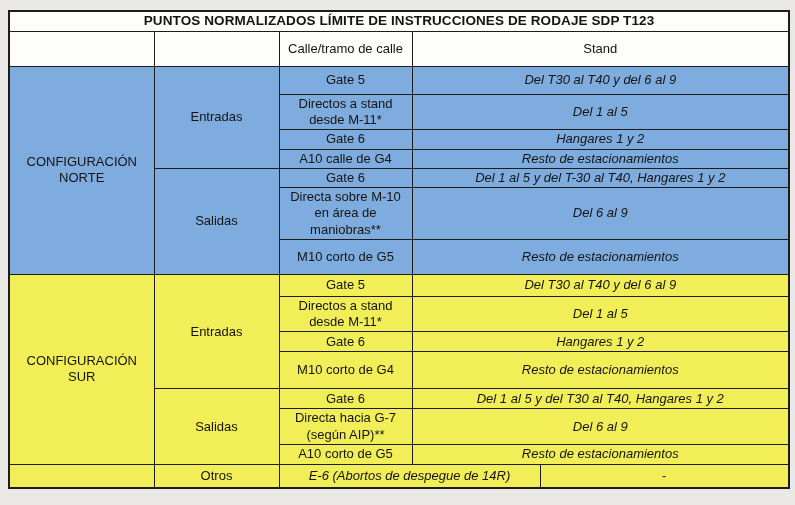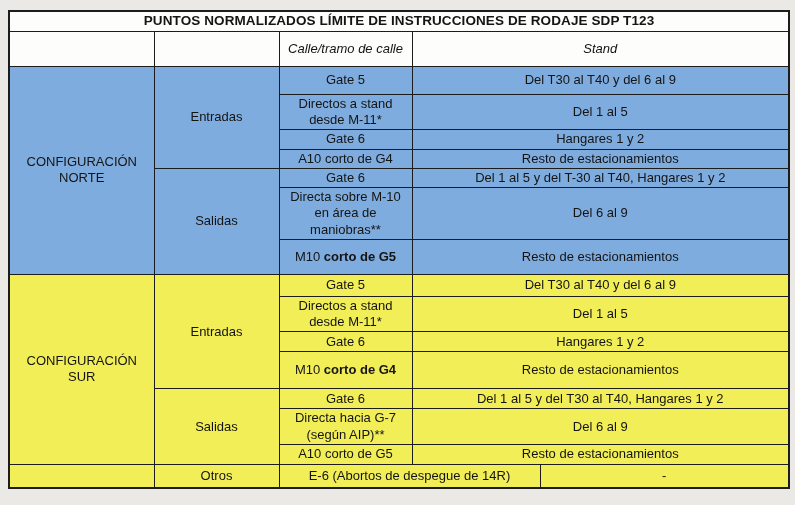--- a/index.html
+++ b/index.html
@@ -26,26 +26,26 @@
     line-height:1.25;
     padding:1px 4px;
     overflow:hidden;
   }
   tr.title-row td{
     font-weight:bold;
     font-size:13.5px;
     background:#fdfdfb;
     letter-spacing:.1px;
   }
-  tr.header-row td{background:#fdfdfb;font-style:italic;}
+  tr.header-row td{background:#fdfdfb;}
   tr.north td{background:#7facde;}
   tr.south td{background:#f2ee58;}
-  td.stand{margin-top:28px;}
+  td.stand{font-style:italic;margin-top:28px;}
   td.config{font-size:13px;}
-  b{font-weight:bold;}
+  b{font-weight:normal;}
 </style>
 </head>
 <body>
 
 <table class="rodaje">
   <colgroup>
     <col style="width:145px">
     <col style="width:125px">
     <col style="width:133px">
     <col style="width:128px">
@@ -72,21 +72,21 @@
   </tr>
   <tr class="north" style="height:35px">
     <td class="calle">Directos a stand desde M-11*</td>
     <td colspan="2" class="stand">Del 1 al 5</td>
   </tr>
   <tr class="north" style="height:18px">
     <td class="calle">Gate 6</td>
     <td colspan="2" class="stand">Hangares 1 y 2</td>
   </tr>
   <tr class="north" style="height:18px">
-    <td class="calle">A10 corto de G4</td>
+    <td class="calle">A10 calle de G4</td>
     <td colspan="2" class="stand">Resto de estacionamientos</td>
   </tr>
   <tr class="north" style="height:19px">
     <td rowspan="3">Salidas</td>
     <td class="calle">Gate 6</td>
     <td colspan="2" class="stand">Del 1 al 5 y del T-30 al T40, Hangares 1 y 2</td>
   </tr>
   <tr class="north" style="height:51px">
     <td class="calle">Directa sobre M-10 en área de maniobras**</td>
     <td colspan="2" class="stand">Del 6 al 9</td>

